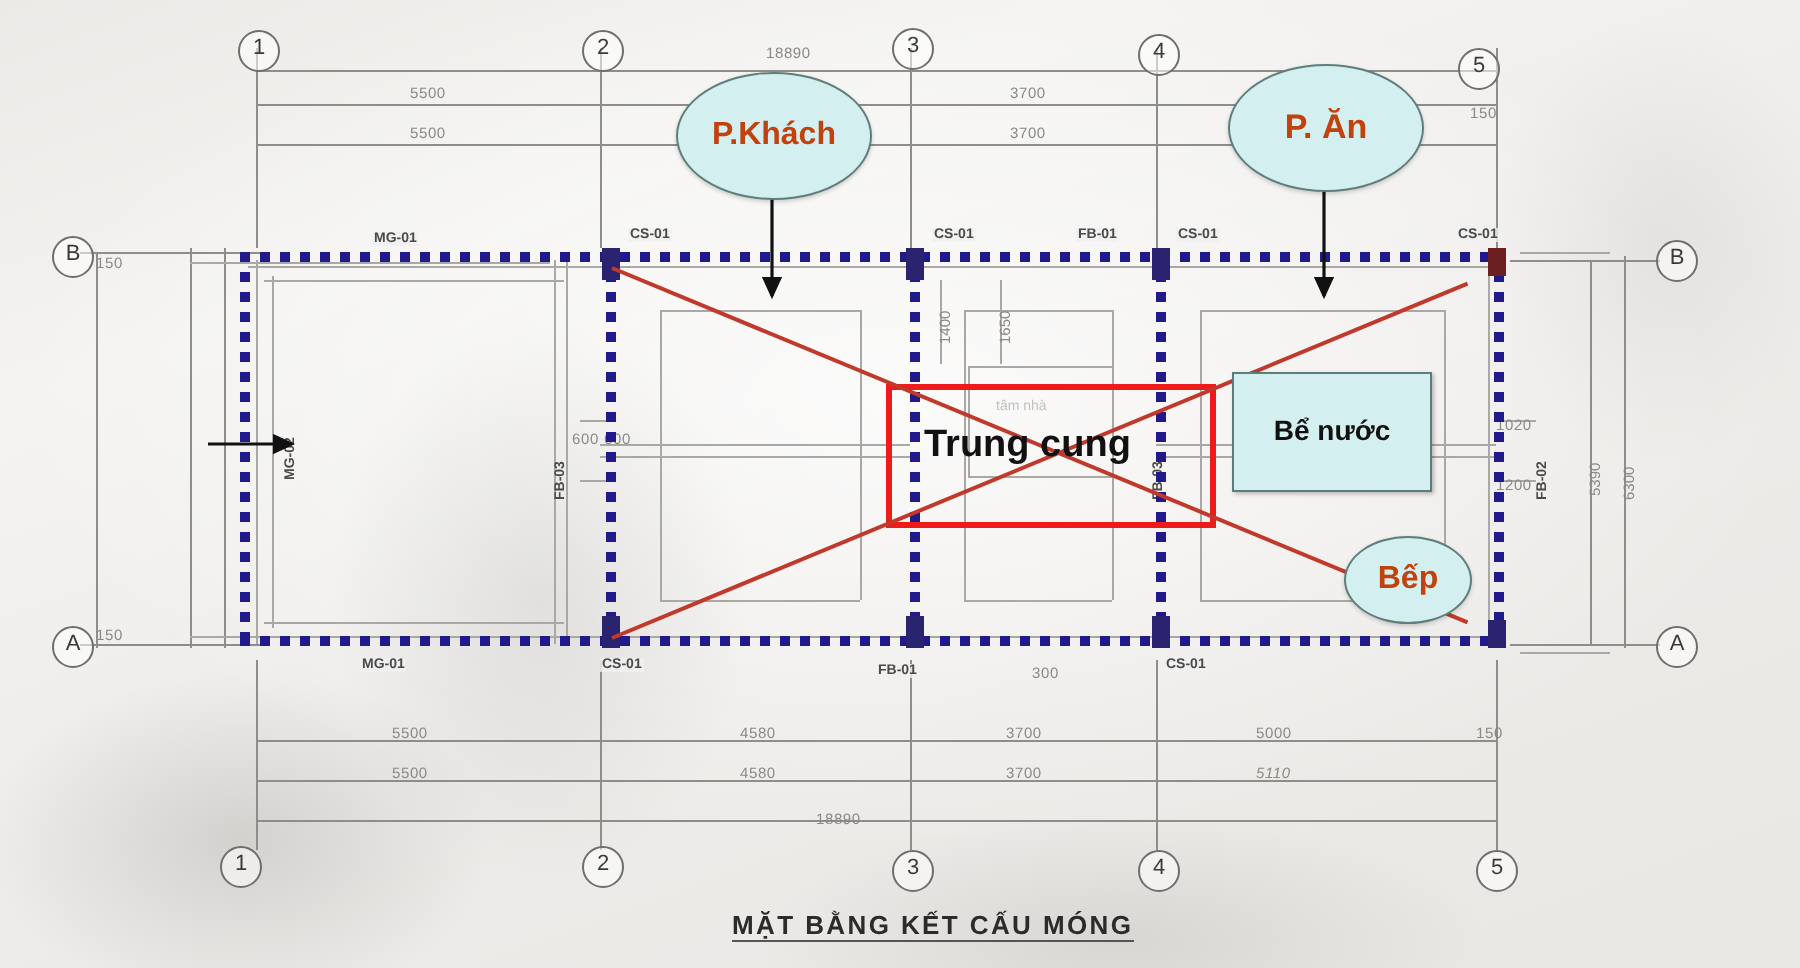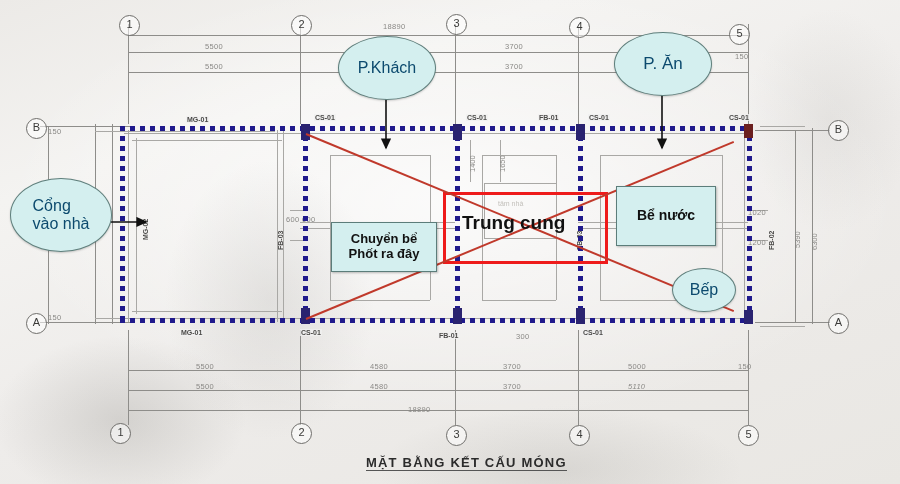--- a/index.html
+++ b/index.html
@@ -42,21 +42,21 @@
   .bdot-v{position:absolute;width:5px;
     background-image:repeating-linear-gradient(to bottom,#201a8c 0 5px,transparent 5px 10px);}
   
   .col{position:absolute;background:#2a2370;}
   
   #redbox{position:absolute;border:3px solid #ee1b1b;box-sizing:border-box;}
   .xline{position:absolute;height:2px;background:#c0392b;transform-origin:left center;}
 
   
   .callout{position:absolute;border:1.6px solid #5f7f7c;border-radius:50%;
-    background:#d4efef;color:#0c4a6e;text-align:left;font-weight:normal;
+    background:#d4efef;color:#c2410c;text-align:right;font-weight:bold;
     display:flex;align-items:center;justify-content:center;line-height:1.12;
     box-shadow:0 1px 2px rgba(0,0,0,.18);}
   
   .ltag{position:absolute;border:1.6px solid #5c7d7a;background:#d4efef;
     color:#111;text-align:center;font-weight:bold;display:flex;
     align-items:center;justify-content:center;line-height:1.14;
     box-shadow:1px 1px 2px rgba(0,0,0,.25);}
   .caption{position:absolute;font-weight:bold;color:#2b2b2b;
     border-bottom:1px solid #555;letter-spacing:1.2px;}
   .faint{position:absolute;font-size:6px;color:#b3b1ad;white-space:nowrap;}
@@ -247,46 +247,34 @@
     <defs>
       <marker id="ah" markerWidth="7" markerHeight="7" refX="6" refY="3.2" orient="auto">
           <path d="M0,0 L7,3.2 L0,6.4 z" fill="#111"></path>
         </marker>
     </defs>
     <line x1="104" y1="222" x2="146" y2="222" stroke="#111" stroke-width="1.6" marker-end="url(#ah)"></line>
     <line x1="386" y1="98" x2="386" y2="148" stroke="#111" stroke-width="1.6" marker-end="url(#ah)"></line>
     <line x1="662" y1="95" x2="662" y2="148" stroke="#111" stroke-width="1.6" marker-end="url(#ah)"></line>
   </svg>
 
-  <div class="callout" style="left:10px;top:178px;width:100px;height:72px;font-size:16px;">
-    <div>
-      <div>Cổng</div>
-      <div>vào nhà</div>
-    </div>
-  </div>
 
 
   <div class="callout" style="left:338px;top:36px;width:96px;height:62px;font-size:16px;">
     <div>P.Khách</div>
   </div>
 
   <div class="callout" style="left:614px;top:32px;width:96px;height:62px;font-size:17px;">
     <div>P. Ăn</div>
   </div>
 
   <div class="callout" style="left:672px;top:268px;width:62px;height:42px;font-size:16px;">
     <div>Bếp</div>
   </div>
 
-  <div class="ltag" style="left:331px;top:222px;width:104px;height:48px;font-size:13px;">
-    <div>
-      <div>Chuyển bể</div>
-      <div>Phốt ra đây</div>
-    </div>
-  </div>
 
   <div style="position:absolute;left:462px;top:212px;font-size:19px;font-weight:bold;color:#111;">
     <span>Trung cung</span>
   </div>
 
   <div class="ltag" style="left:616px;top:186px;width:98px;height:58px;font-size:14px;">
     <div>Bể nước</div>
   </div>
 
 

